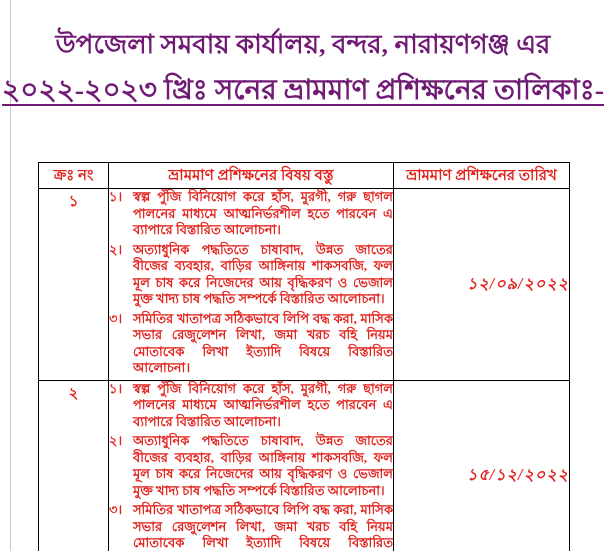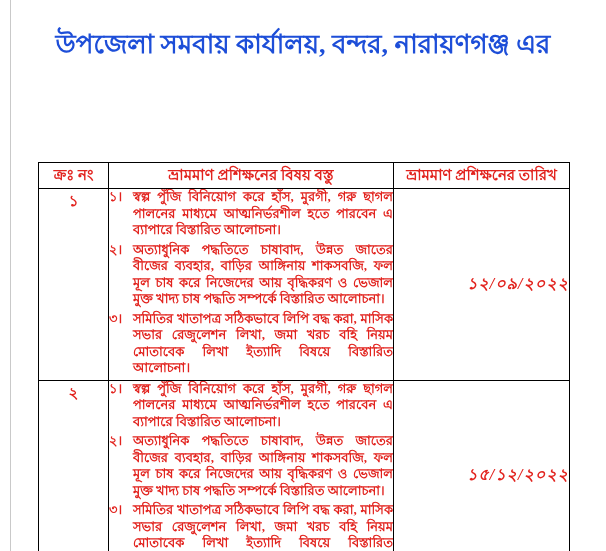--- a/index.html
+++ b/index.html
@@ -21,21 +21,21 @@
     width: 1px;
     height: 551px;
     background: #c9c9c9;
   }
   .title-block {
     position: absolute;
     top: 28px;
     left: 0;
     width: 606px;
     text-align: center;
-    color: #1d4ed8;
+    color: #701a75;
   }
   .title-line1 {
     font-size: 26px;
     font-weight: bold;
     line-height: 34px;
   }
   .title-line2 {
     margin-top: 10px;
     font-size: 28px;
     font-weight: bold;
@@ -111,20 +111,21 @@
     overflow: hidden;
   }
 </style>
 </head>
 <body>
 
 <div class="page-edge-line"></div>
 
 <div class="title-block">
   <div class="title-line1">উপজেলা সমবায় কার্যালয়, বন্দর, নারায়ণগঞ্জ এর</div>
+  <div class="title-line2">২০২২-২০২৩ খ্রিঃ সনের ভ্রামমাণ প্রশিক্ষনের তালিকাঃ-</div>
 </div>
 
 <table class="doc-table">
   <colgroup>
     <col class="c-serial">
     <col class="c-subject">
     <col class="c-date">
   </colgroup>
   <thead>
     <tr>

